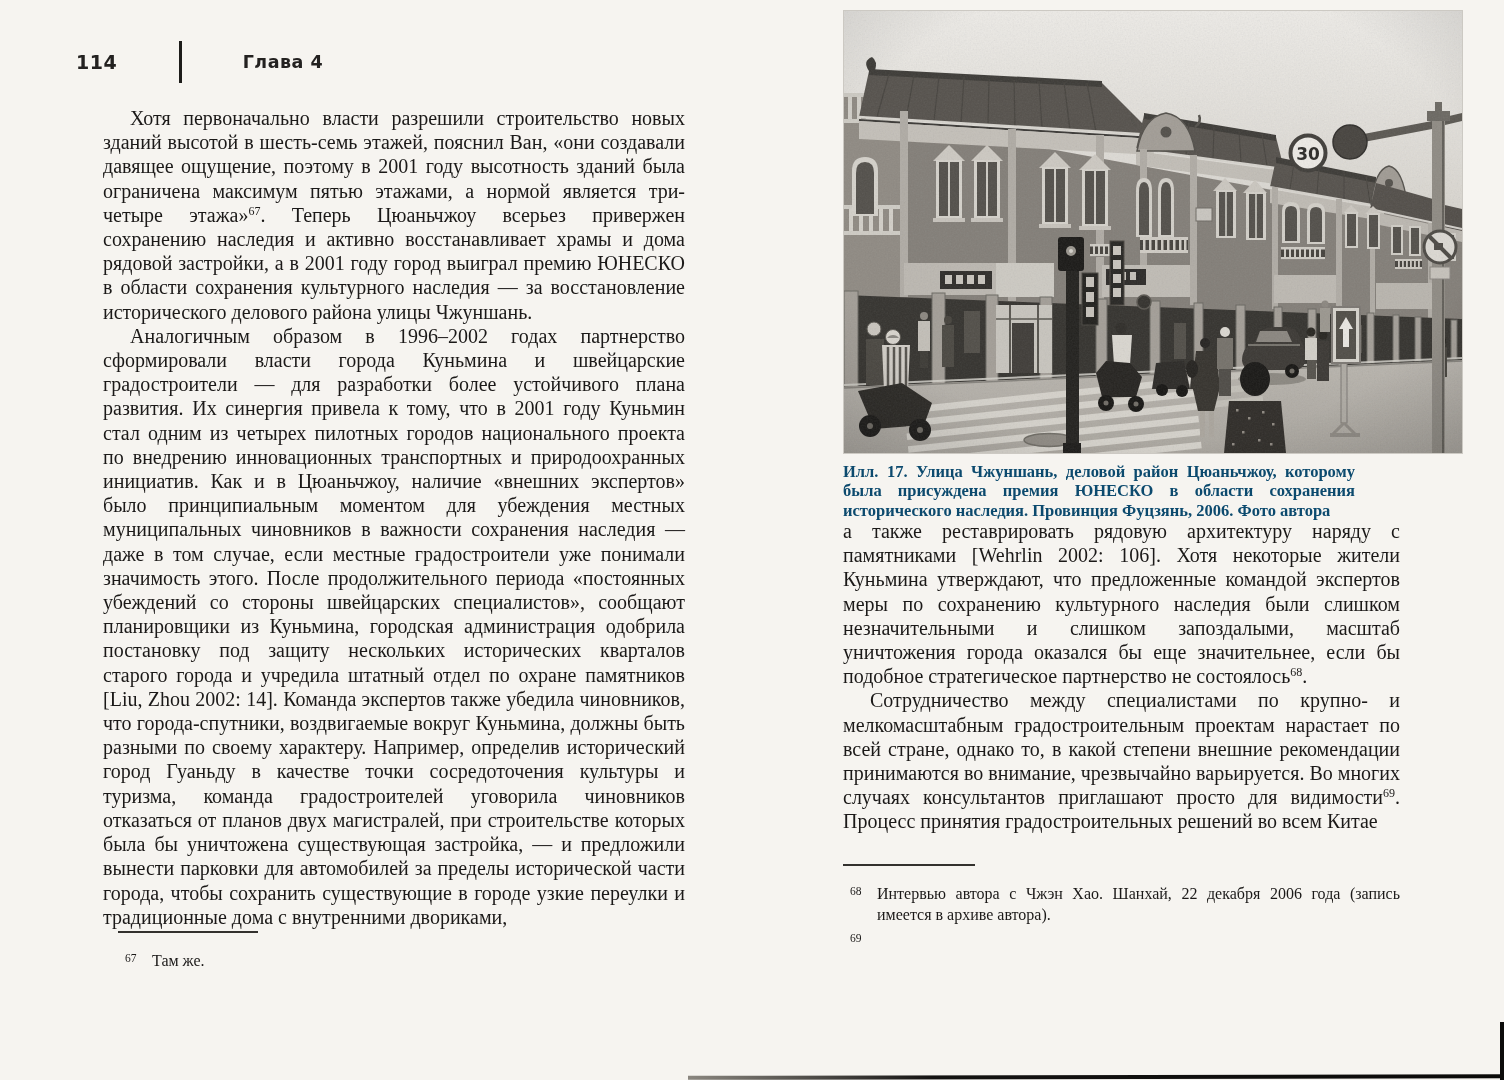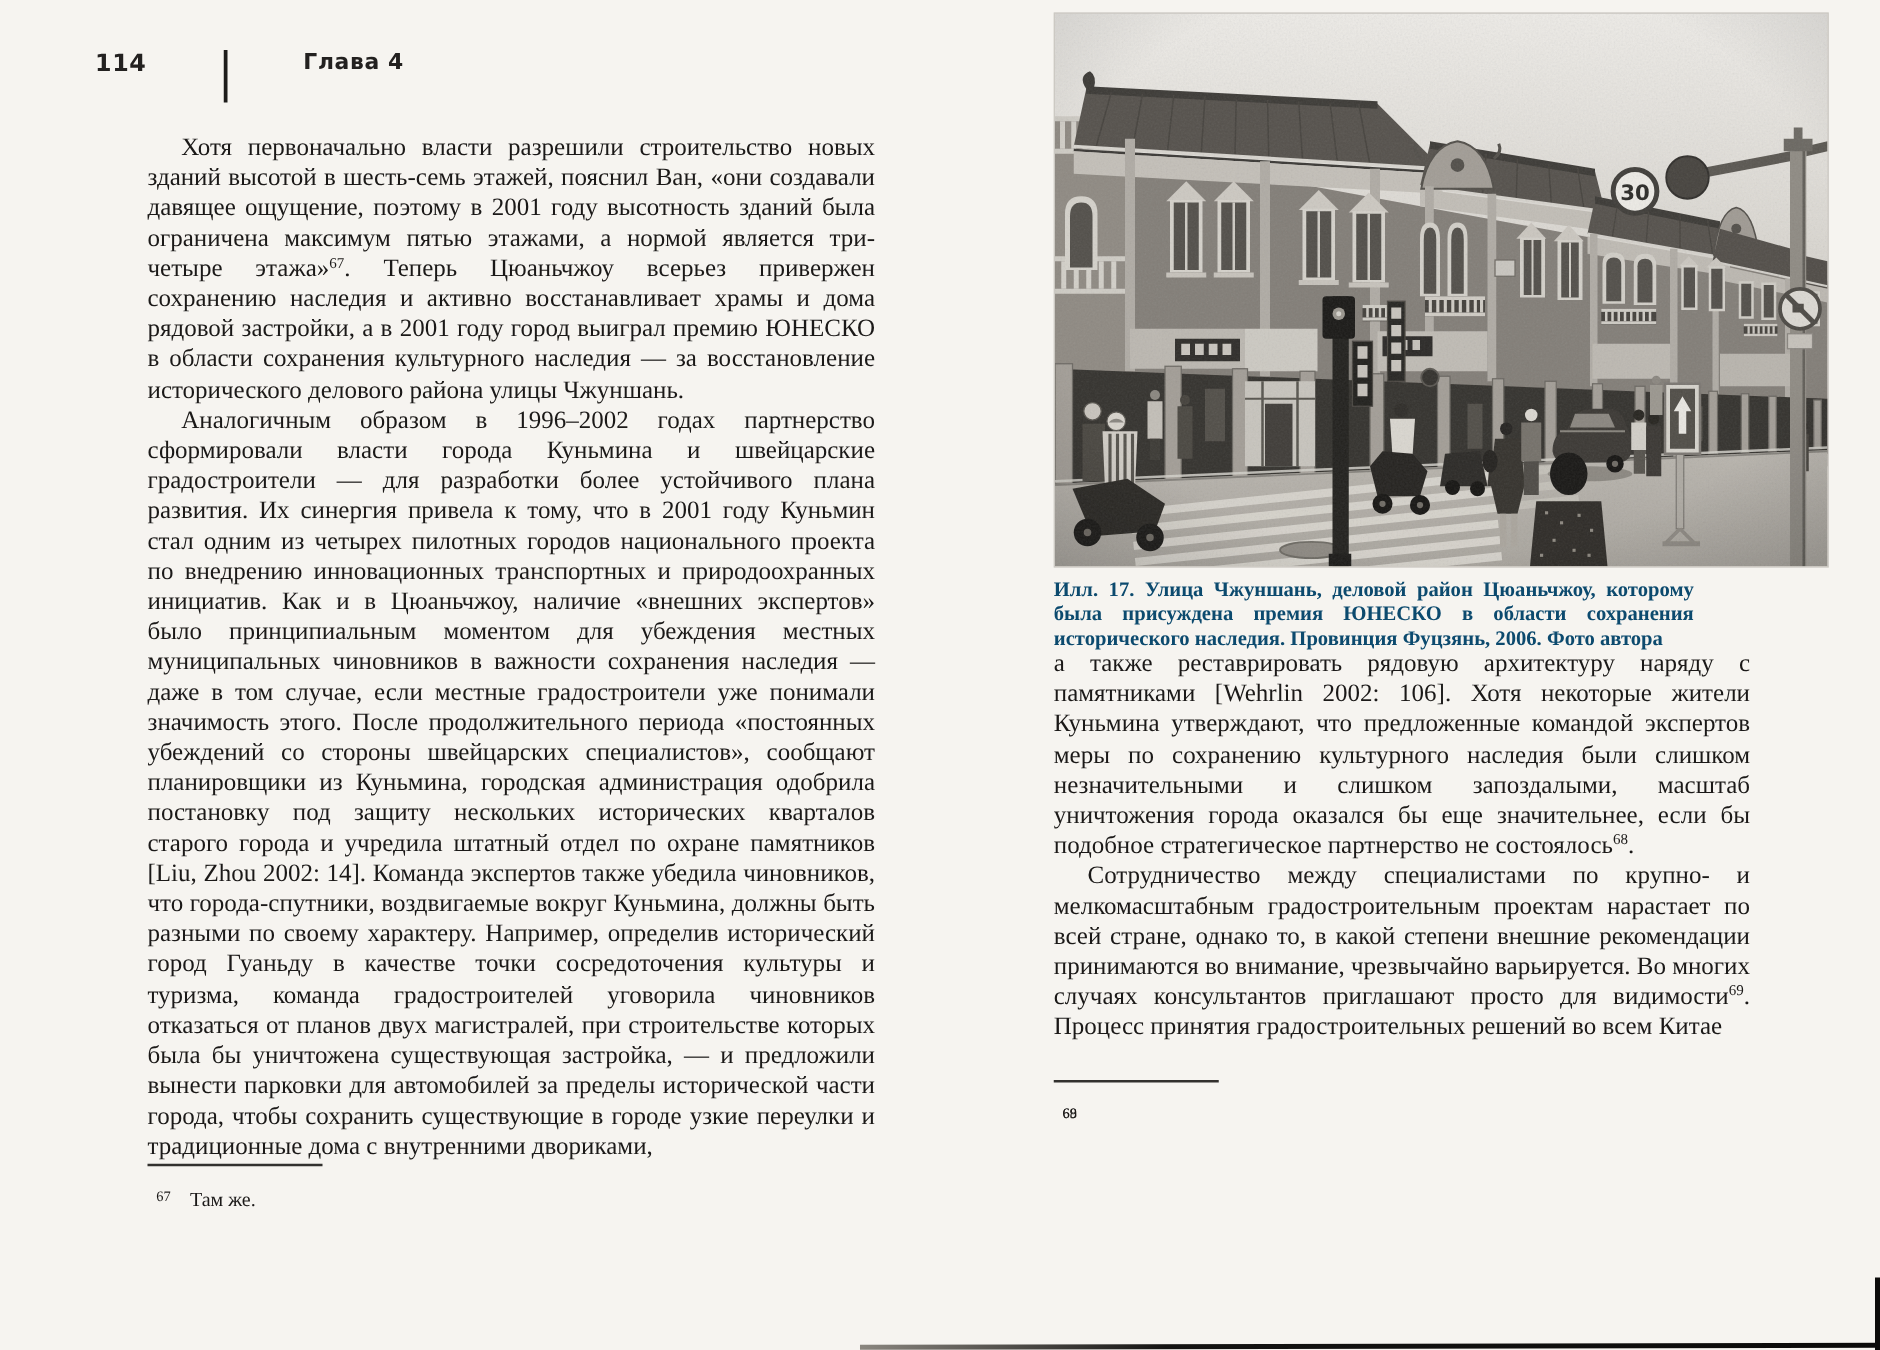--- a/index.html
+++ b/index.html
@@ -1,30 +1,30 @@
 <!DOCTYPE html>
 <html><head>
 <meta charset="utf-8">
 <style>
   html,body{margin:0;padding:0;}
   body{width:1504px;height:1080px;background:#f6f4f0;font-family:"Liberation Serif","DejaVu Serif",serif;color:#1b1918;}
   .spread{position:relative;width:1504px;height:1080px;overflow:hidden;background:#f6f4f0;}
 
   
-  .running-head{position:absolute;left:76px;top:40px;height:44px;display:flex;
+  .running-head{position:absolute;left:76px;top:40px;height:44px;display:flex;align-items:center;
     font-family:"DejaVu Sans","Liberation Sans",sans-serif;font-weight:600;color:#232120;gap:48px;}
   .pagenum{font-size:19px;letter-spacing:.5px;}
   .head-divider{display:inline-block;width:2.5px;height:42px;background:#1d1c1a;margin:0 13px 0 14px;}
   .chapter{font-size:17.5px;letter-spacing:.5px;}
 
   
   .body-text{position:absolute;text-align:justify;font-size:20px;line-height:24.2px;color:#1b1918;}
   .body-text p{margin:0;}
   .body-text p.indent{text-indent:27px;}
-  .left-body{left:118px;top:106px;width:582px;}
+  .left-body{left:103px;top:106px;width:582px;}
   .right-body{left:843px;top:519px;width:557px;}
   .sup{font-size:12px;position:relative;top:-7px;line-height:0;}
 
   
   .figure{position:absolute;left:843px;top:10px;width:618px;margin:0;}
   .figure svg{display:block;border:1px solid #ccc9c3;background:#d9d6d0;}
   .figcaption{margin-top:8px;width:512px;font-size:16.5px;line-height:19.3px;font-weight:700;color:#0c4a6e;text-align:justify;}
 
   
   .fn-block{position:absolute;}
@@ -552,21 +552,21 @@
     </figure>
 
     <div class="body-text right-body">
         <p class="para"><span>а также реставрировать рядовую архитектуру наряду с памятниками [Wehrlin 2002: 106]. Хотя некоторые жители Куньмина утверждают, что предложенные командой экспертов меры по сохранению культурного наследия были слишком незначительными и слишком запоздалыми, масштаб уничтожения города оказался бы еще значительнее, если бы подобное стратегическое партнерство не состоялось</span><span class="sup">68</span><span>.</span></p>
         <p class="para indent"><span>Сотрудничество между специалистами по крупно- и мелкомасштабным градостроительным проектам нарастает по всей стране, однако то, в какой степени внешние рекомендации принимаются во внимание, чрезвычайно варьируется. Во многих случаях консультантов приглашают просто для видимости</span><span class="sup">69</span><span>. Процесс принятия градостроительных решений во всем Китае</span></p>
       </div>
 
     <div class="fn-block fn-right">
       <div class="fn-rule"></div>
       <div>
-          <div class="fn"><span class="fn-num">68</span></div>
+          <div class="fn"><span class="fn-num">68</span><span>Интервью автора с Чжэн Хао. Шанхай, 22 декабря 2006 года (запись имеется в архиве автора).</span></div>
           <div class="fn"><span class="fn-num">69</span></div>
         </div>
     </div>
   </section>
 
   <div class="edge-bottom"></div>
   <div class="edge-right"></div>
 </div>
 
 </body></html>

